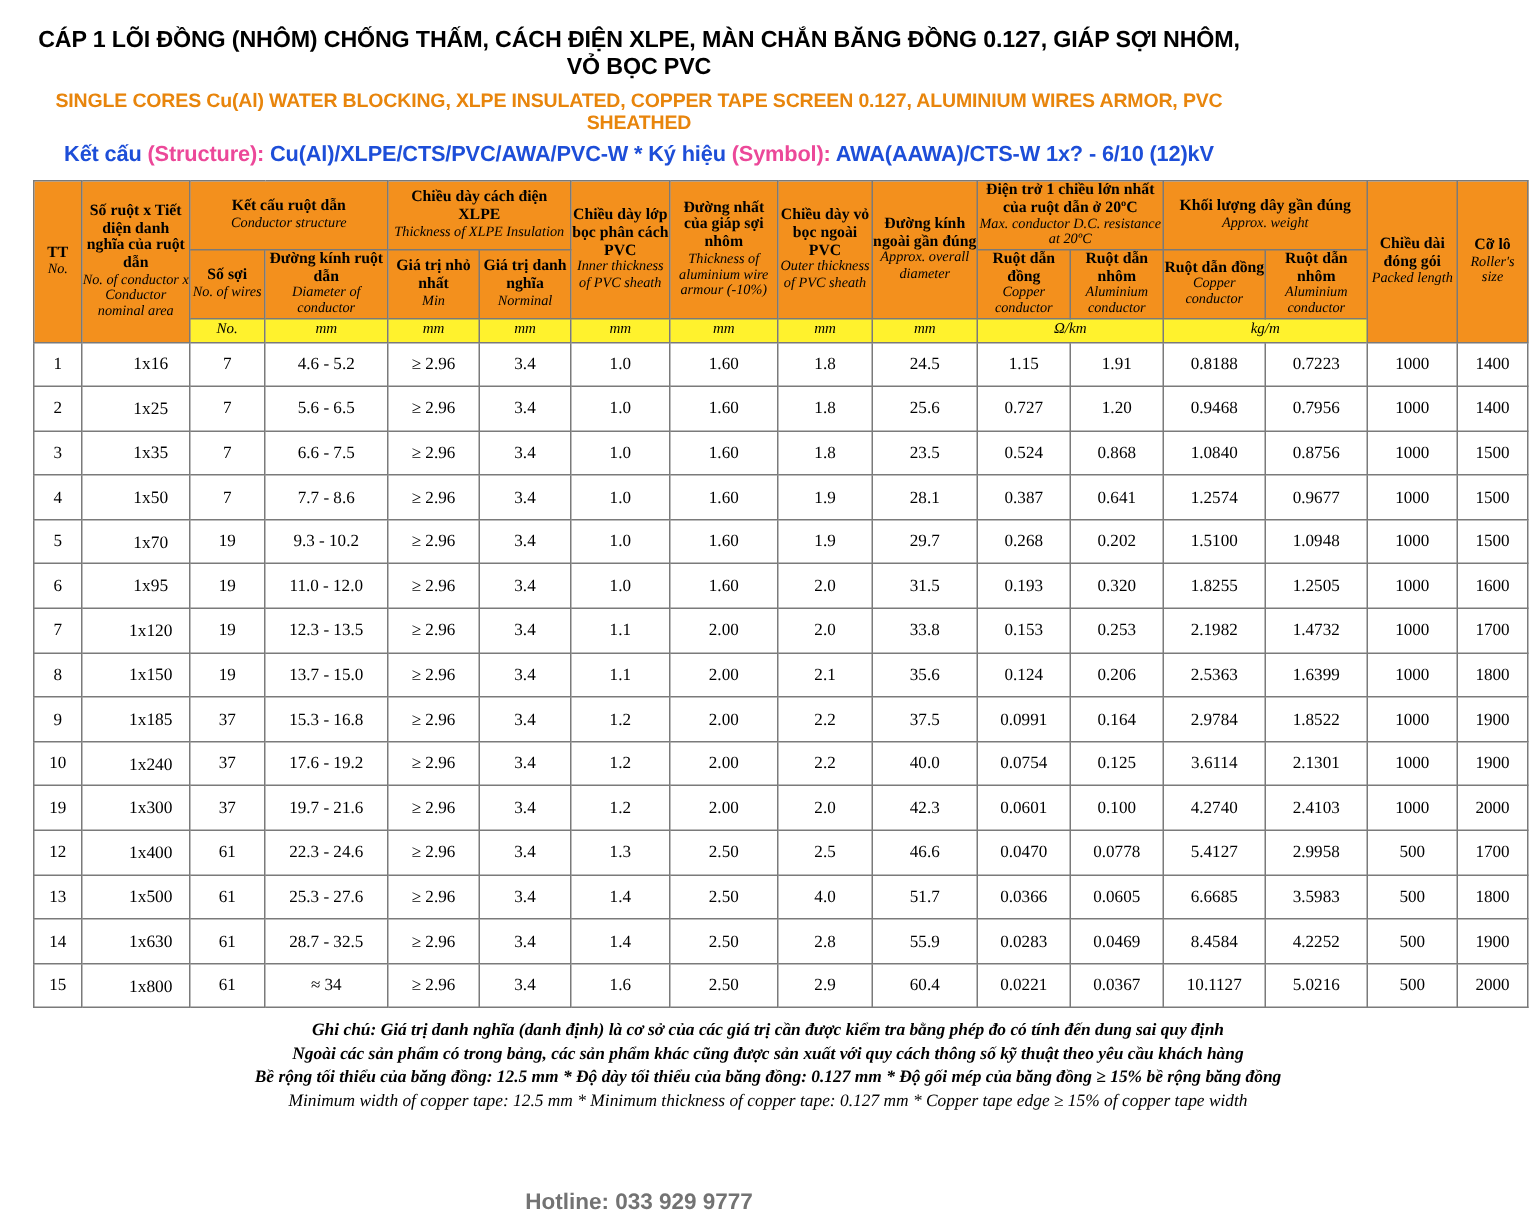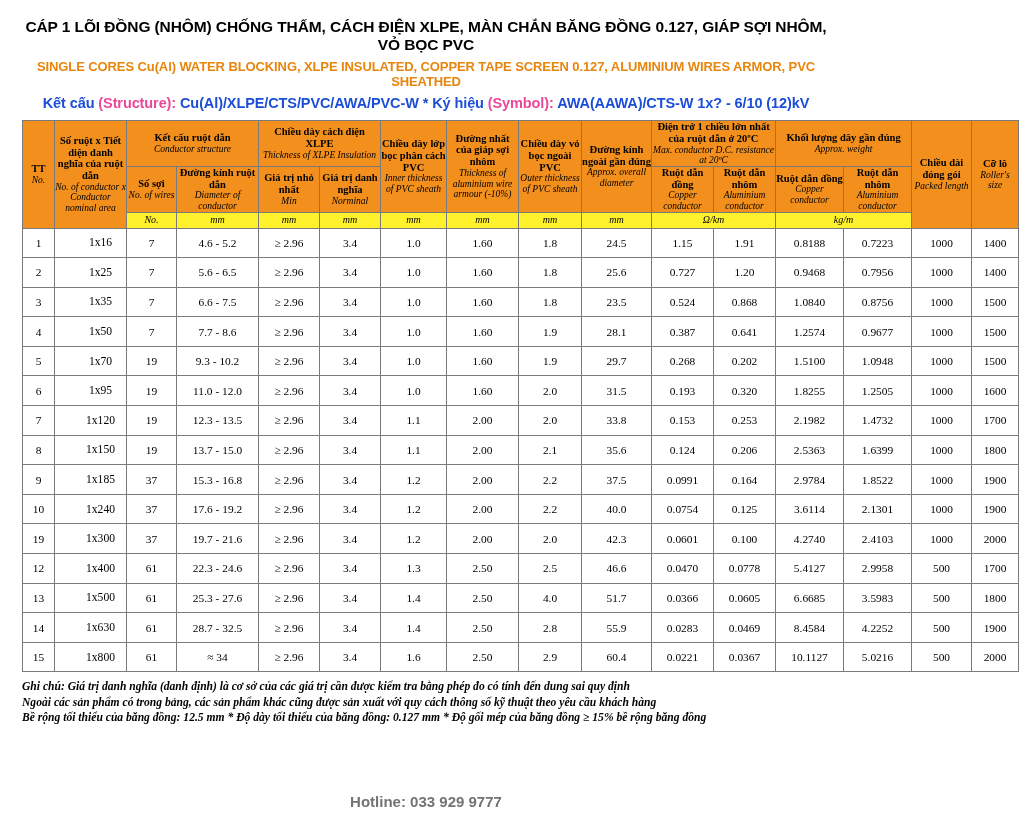--- a/index.html
+++ b/index.html
@@ -100,21 +100,21 @@
   }
 
   
   .notes {
     width: 980px;
     margin: 7px auto 0 auto;
     font-size: 11.6px;
     line-height: 1.33;
   }
   .notes .b { font-weight: bold; }
-  .notes .i { font-style: italic; }
+  .notes .i { font-style: italic; text-align: center; }
 
   .hotline {
     text-align: center;
     font-family: "Liberation Sans", sans-serif;
     font-weight: bold;
     font-size: 15px;
     color: #737373;
     position: absolute;
     left: 0;
     right: 0;
@@ -522,17 +522,18 @@
           <td>500</td>
           <td>2000</td>
         </tr>
       </tbody>
   </table>
 
   <div class="notes">
     <div class="b i">Ghi chú: Giá trị danh nghĩa (danh định) là cơ sở của các giá trị cần được kiểm tra bằng phép đo có tính đến dung sai quy định</div>
     <div class="b i">Ngoài các sản phẩm có trong bảng, các sản phẩm khác cũng được sản xuất với quy cách thông số kỹ thuật theo yêu cầu khách hàng</div>
     <div class="b i">Bề rộng tối thiểu của băng đồng: 12.5 mm * Độ dày tối thiểu của băng đồng: 0.127 mm * Độ gối mép của băng đồng ≥ 15% bề rộng băng đồng</div>
+    <div class="i">Minimum width of copper tape: 12.5 mm * Minimum thickness of copper tape: 0.127 mm * Copper tape edge ≥ 15% of copper tape width</div>
   </div>
 
   <div class="hotline">Hotline:   033 929 9777</div>
 
 </div>
 
 </body></html>

